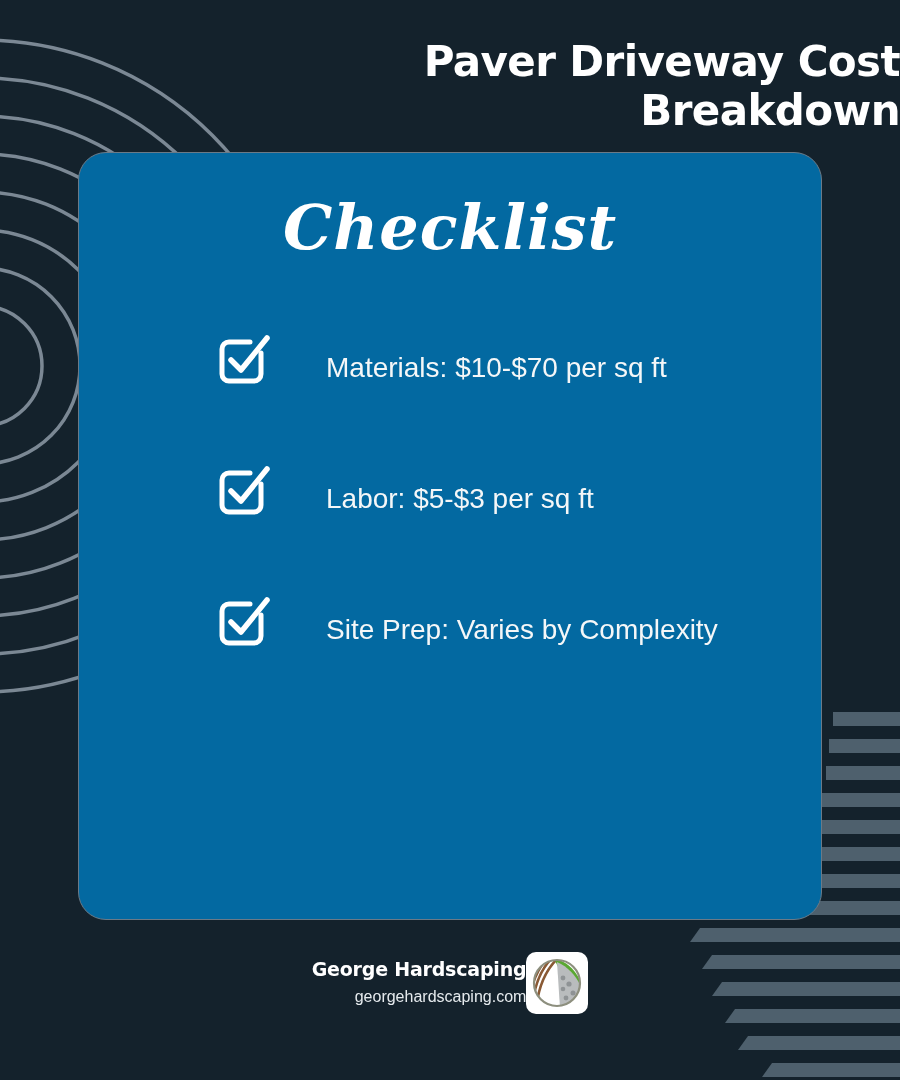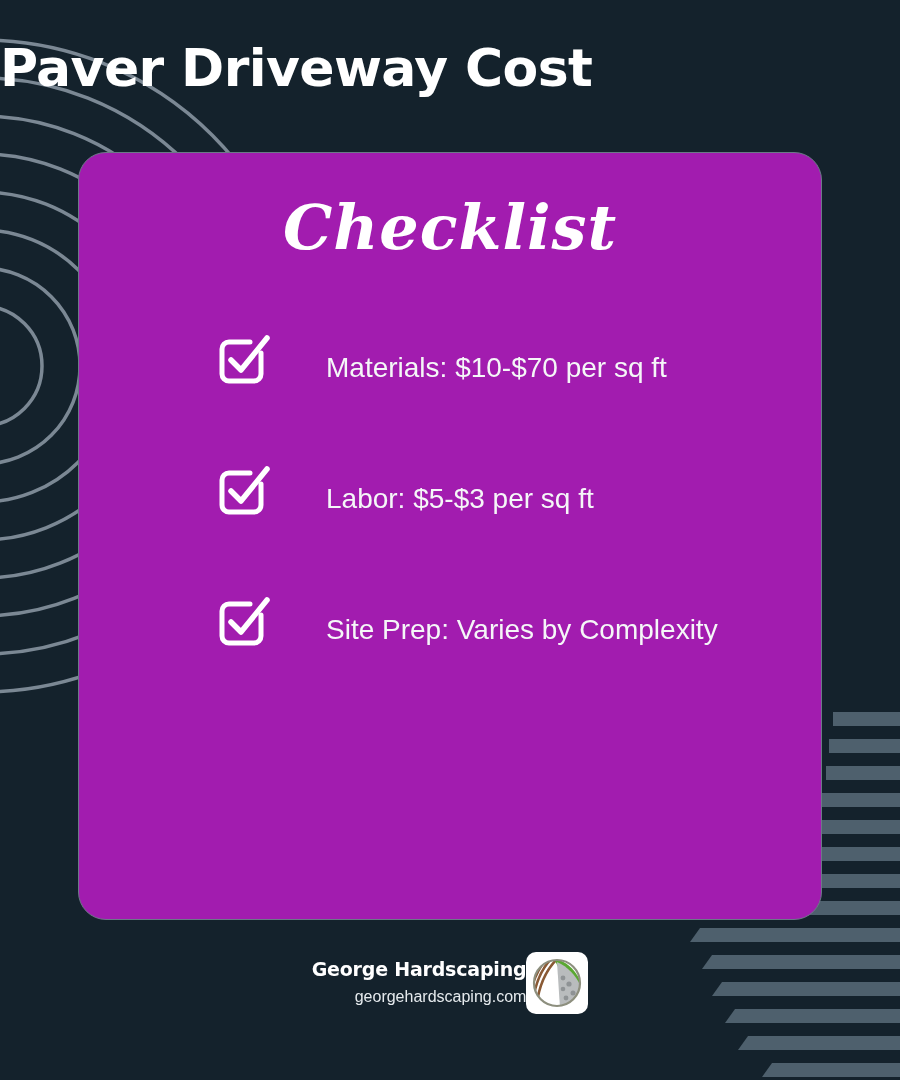--- a/index.html
+++ b/index.html
@@ -19,36 +19,36 @@
   }
 
   
   .deco { position:absolute; inset:0; pointer-events:none; }
   .deco svg { display:block; width:900px; height:1080px; }
 
   
   .title {
     position:absolute;
     top:38px; left:0; width:900px;
-    text-align:left;
+    text-align:right;
     color:#ffffff;
     font-family:"DejaVu Sans", sans-serif;
     font-weight:bold;
-    font-size:52px;
+    font-size:42px;
     line-height:1.16;
     letter-spacing:-0.6px;
     z-index:6;
   }
 
   
   .card {
     position:absolute;
     left:78px; top:152px;
     width:744px; height:768px;
-    background:#a21caf;
+    background:#0369a1;
     border:1.5px solid #6b7a87;
     border-radius:28px;
     z-index:5;
   }
 
   .checklist-heading {
     position:absolute;
     top:44px; left:0; width:100%;
     text-align:center;
     color:#ffffff;
@@ -162,20 +162,21 @@
         <polygon points="722,982 900,982 900,996 712,996"></polygon>
         <polygon points="735,1009 900,1009 900,1023 725,1023"></polygon>
         <polygon points="748,1036 900,1036 900,1050 738,1050"></polygon>
         <polygon points="772,1063 900,1063 900,1077 762,1077"></polygon>
       </g>
     </svg>
   </div>
 
   <div class="title">
     <div>Paver Driveway Cost</div>
+    <div>Breakdown</div>
   </div>
 
   <div class="card">
 
     <div class="checklist-heading">Checklist</div>
 
     <div class="items">
 
       <div class="item">
         <span class="checkbox-icon">

